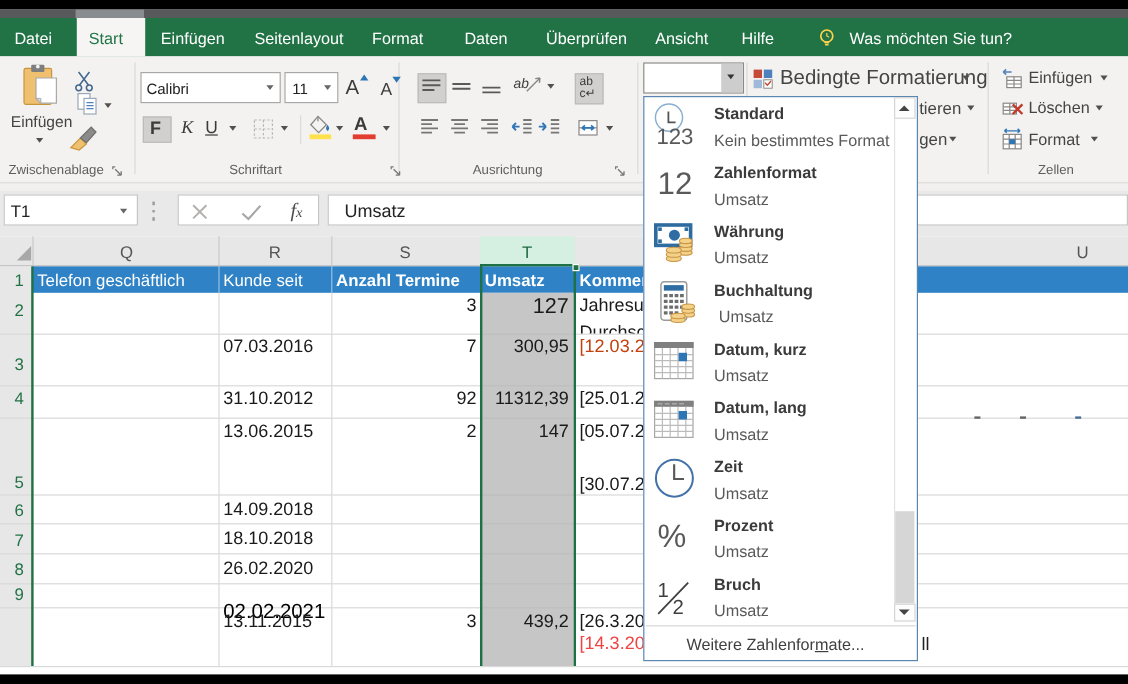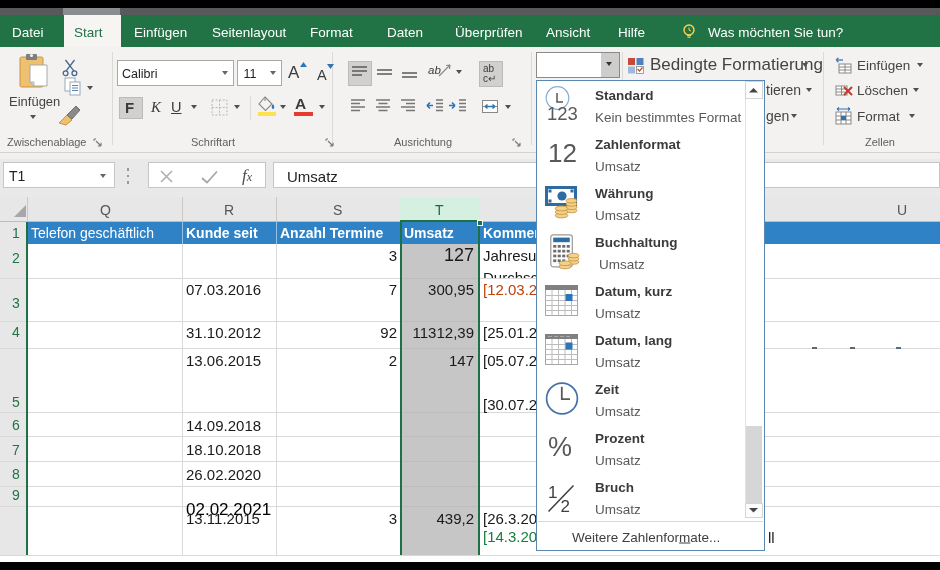--- a/index.html
+++ b/index.html
@@ -263,21 +263,21 @@
 <div class="ab" style="left:0;top:505.5px;width:940px;height:1px;background:#d9d9d9"></div>
 <div class="ab" style="left:0;top:555px;width:940px;height:1px;background:#d9d9d9"></div>
 
 <div class="ab" style="left:182px;top:222px;width:1px;height:333px;background:#d9d9d9"></div>
 <div class="ab" style="left:276px;top:222px;width:1px;height:333px;background:#d9d9d9"></div>
 
 <div class="ab" style="left:27px;top:222px;width:913px;height:21.5px;background:#2e82c5"></div>
 <div class="ab" style="left:182px;top:222px;width:1px;height:21.5px;background:rgba(255,255,255,.5)"></div>
 <div class="ab" style="left:276px;top:222px;width:1px;height:21.5px;background:rgba(255,255,255,.5)"></div>
 <div class="t" style="left:31px;top:233px;color:#fff;font-size:14px;font-weight:normal">Telefon geschäftlich</div>
-<div class="t" style="left:186px;top:233px;color:#fff;font-size:14px;font-weight:bold">Kunde seit</div>
+<div class="t" style="left:186px;top:233px;color:#fff;font-size:14px;font-weight:normal">Kunde seit</div>
 <div class="t" style="left:280px;top:233px;color:#fff;font-size:14px;font-weight:bold">Anzahl Termine</div>
 <div class="t" style="left:404px;top:233px;color:#fff;font-size:14px;font-weight:bold">Umsatz</div>
 <div class="t" style="left:483px;top:233px;color:#fff;font-size:14px;font-weight:bold">Kommentar</div>
 
 <div class="ab" style="left:401px;top:243.5px;width:77px;height:311.5px;background:#c6c6c6"></div>
 <div class="ab" style="left:401px;top:278px;width:77px;height:1px;background:#bdbdbd"></div>
 <div class="ab" style="left:401px;top:321px;width:77px;height:1px;background:#bdbdbd"></div>
 <div class="ab" style="left:401px;top:347.5px;width:77px;height:1px;background:#bdbdbd"></div>
 <div class="ab" style="left:401px;top:412px;width:77px;height:1px;background:#bdbdbd"></div>
 <div class="ab" style="left:401px;top:436px;width:77px;height:1px;background:#bdbdbd"></div>
@@ -322,21 +322,21 @@
 <div class="t" style="left:186px;top:449px;color:#1a1a1a;font-size:15px">18.10.2018</div>
 <div class="t" style="left:186px;top:474px;color:#1a1a1a;font-size:15px">26.02.2020</div>
 <div class="t" style="left:186px;top:510px;color:#000000;font-size:17px">02.02.2021</div>
 <div class="t" style="left:186px;top:517.5px;color:#1a1a1a;font-size:15px">13.11.2015</div>
 <div class="t" style="right:543px;top:517.5px;color:#1a1a1a;font-size:15px">3</div>
 <div class="t" style="right:466px;top:517.5px;color:#1a1a1a;font-size:15px">439,2</div>
 <div class="ab" style="left:483px;top:509px;width:54px;height:18px;overflow:hidden">
     <div class="t" style="left:0;top:8.5px;color:#1a1a1a;font-size:15px">[26.3.20</div>
   </div>
 <div class="ab" style="left:483px;top:527px;width:54px;height:18px;overflow:hidden">
-    <div class="t" style="left:0;top:9px;color:#15803d;font-size:15px">[14.3.20</div>
+    <div class="t" style="left:0;top:9px;color:#ef4444;font-size:15px">[14.3.20</div>
   </div>
 <div class="t" style="left:768px;top:537px;color:#222;font-size:15px">ll</div>
 <div class="ab" style="left:812px;top:347px;width:5px;height:2px;background:#666"></div>
 <div class="ab" style="left:850px;top:347px;width:5px;height:2px;background:#666"></div>
 <div class="ab" style="left:896px;top:347px;width:5px;height:2px;background:#4a6e96"></div>
 
 <div class="ab" style="left:0;top:562px;width:940px;height:8px;background:#000"></div>
 
 <div class="ab" style="left:535.5px;top:79.5px;width:229px;height:471.5px;background:#fff;border:1.5px solid #5a87b0;box-sizing:border-box"></div>
 

